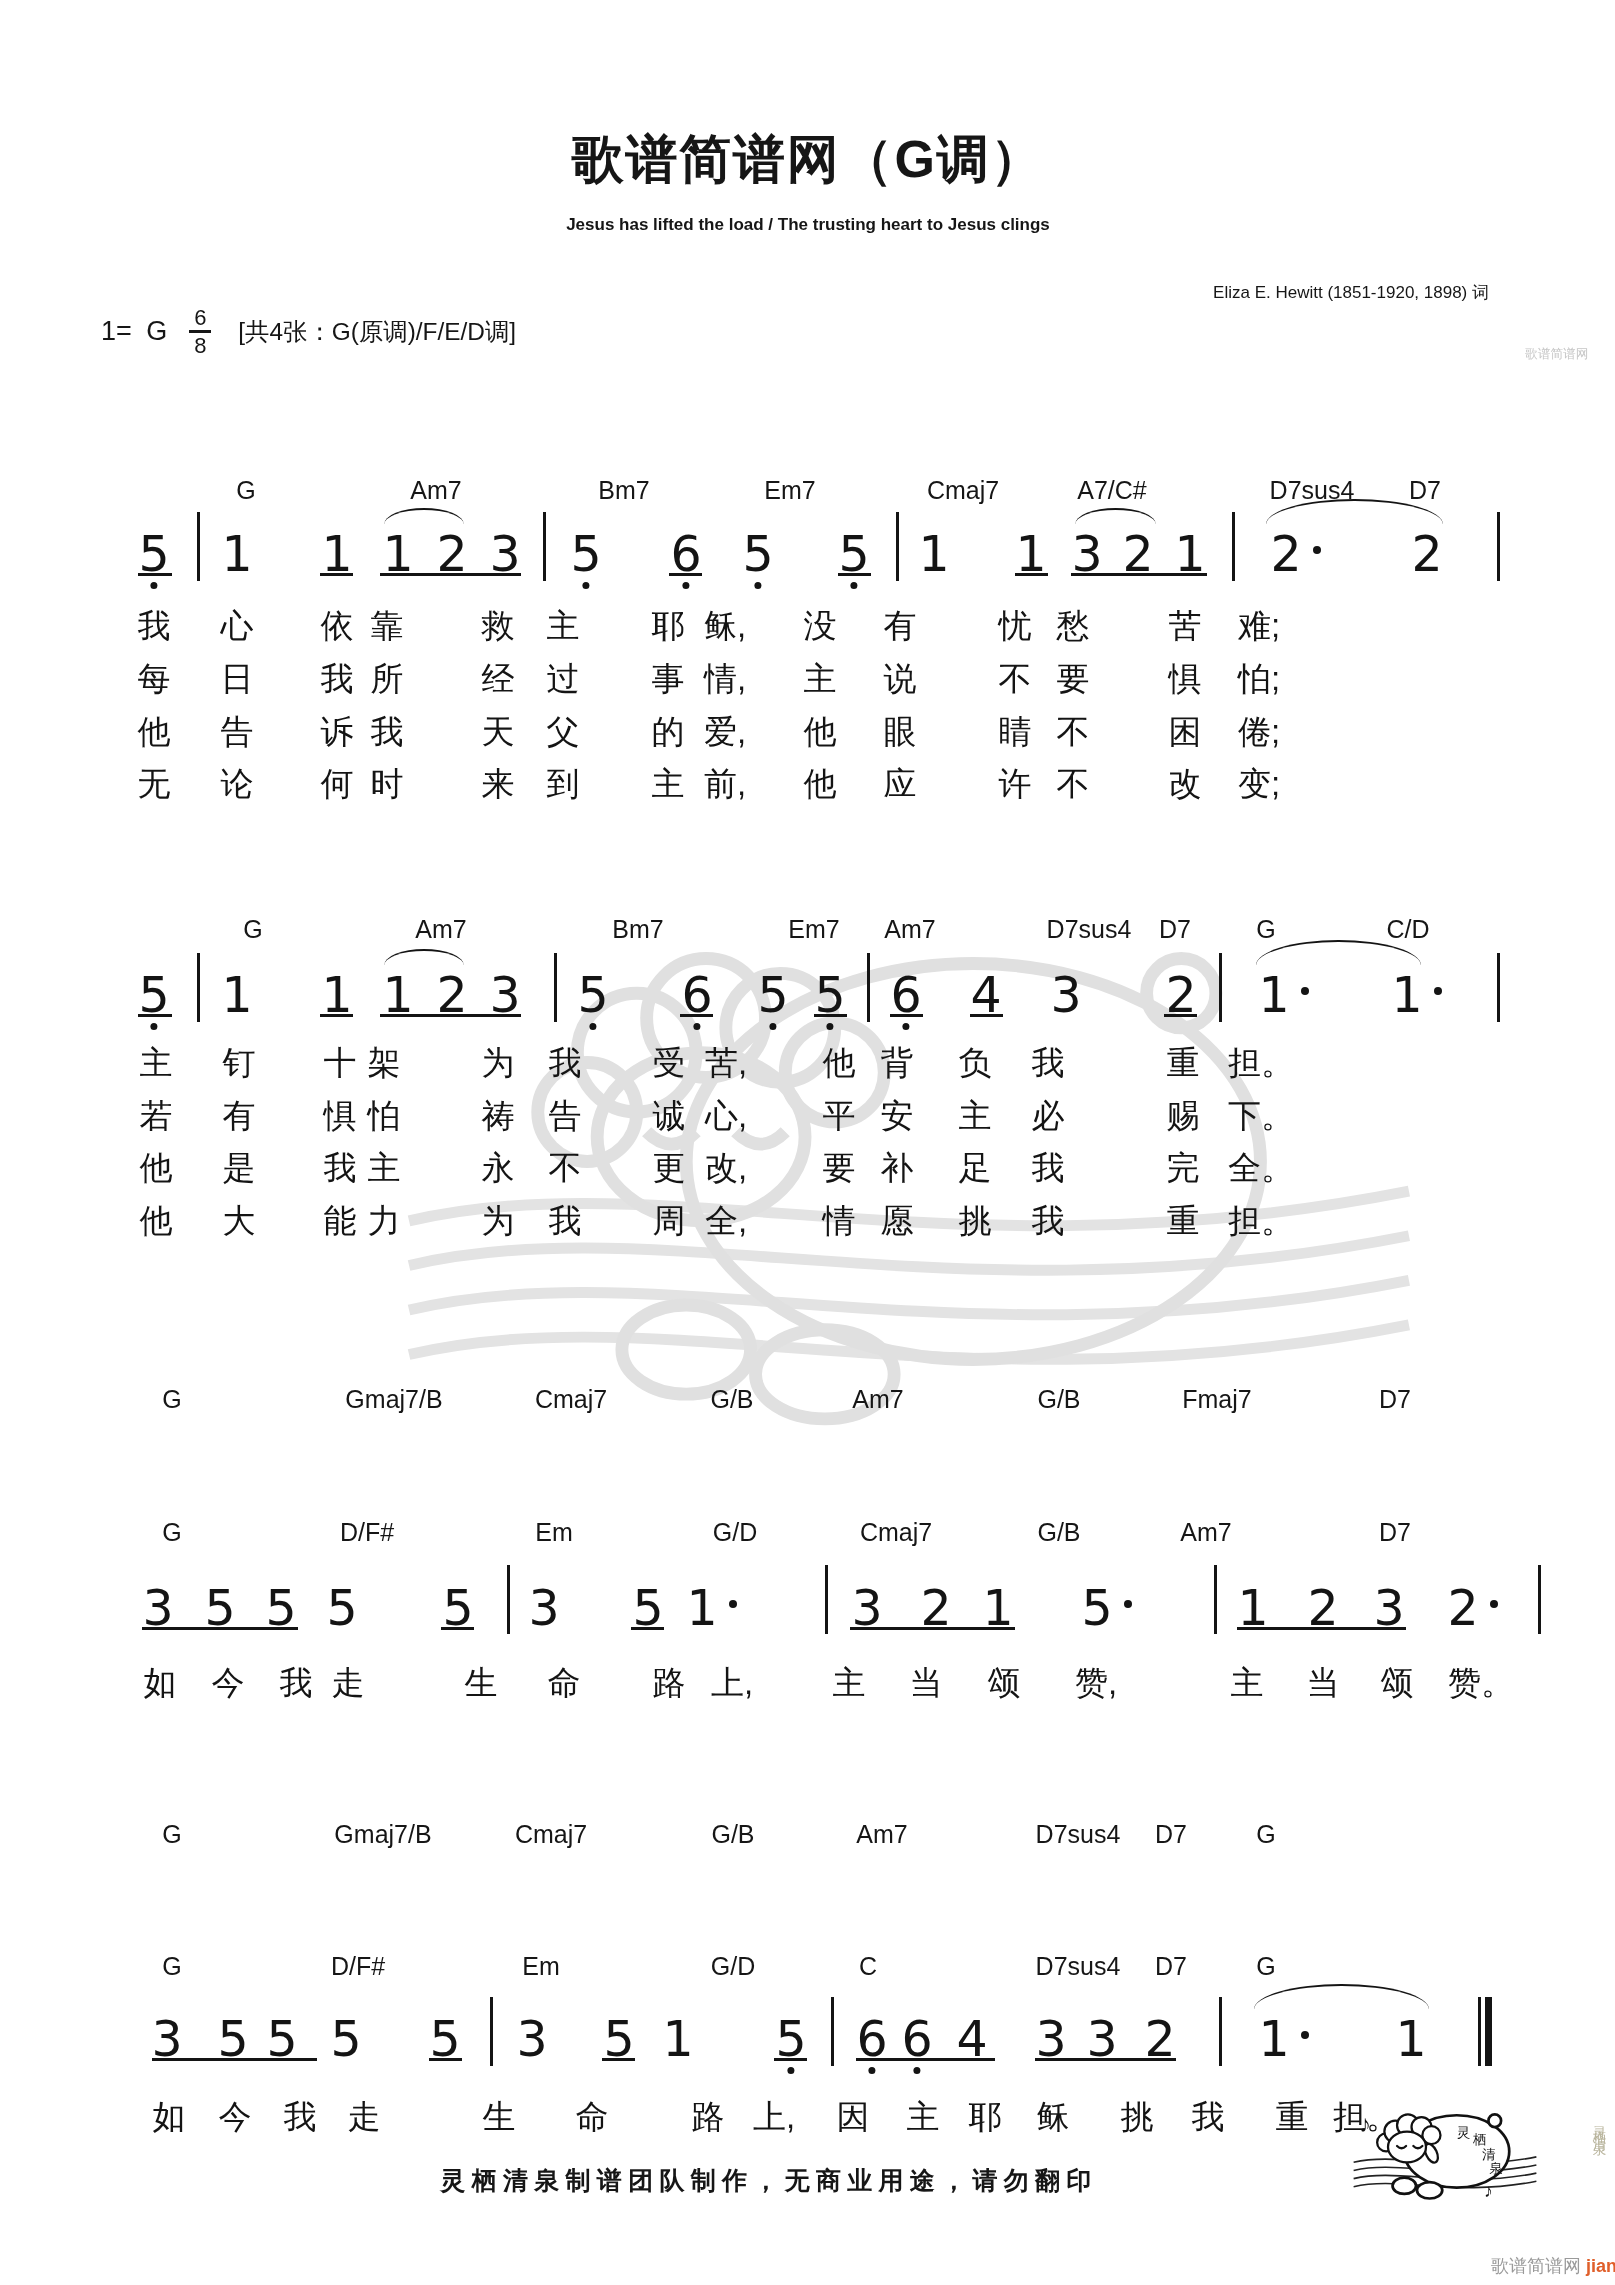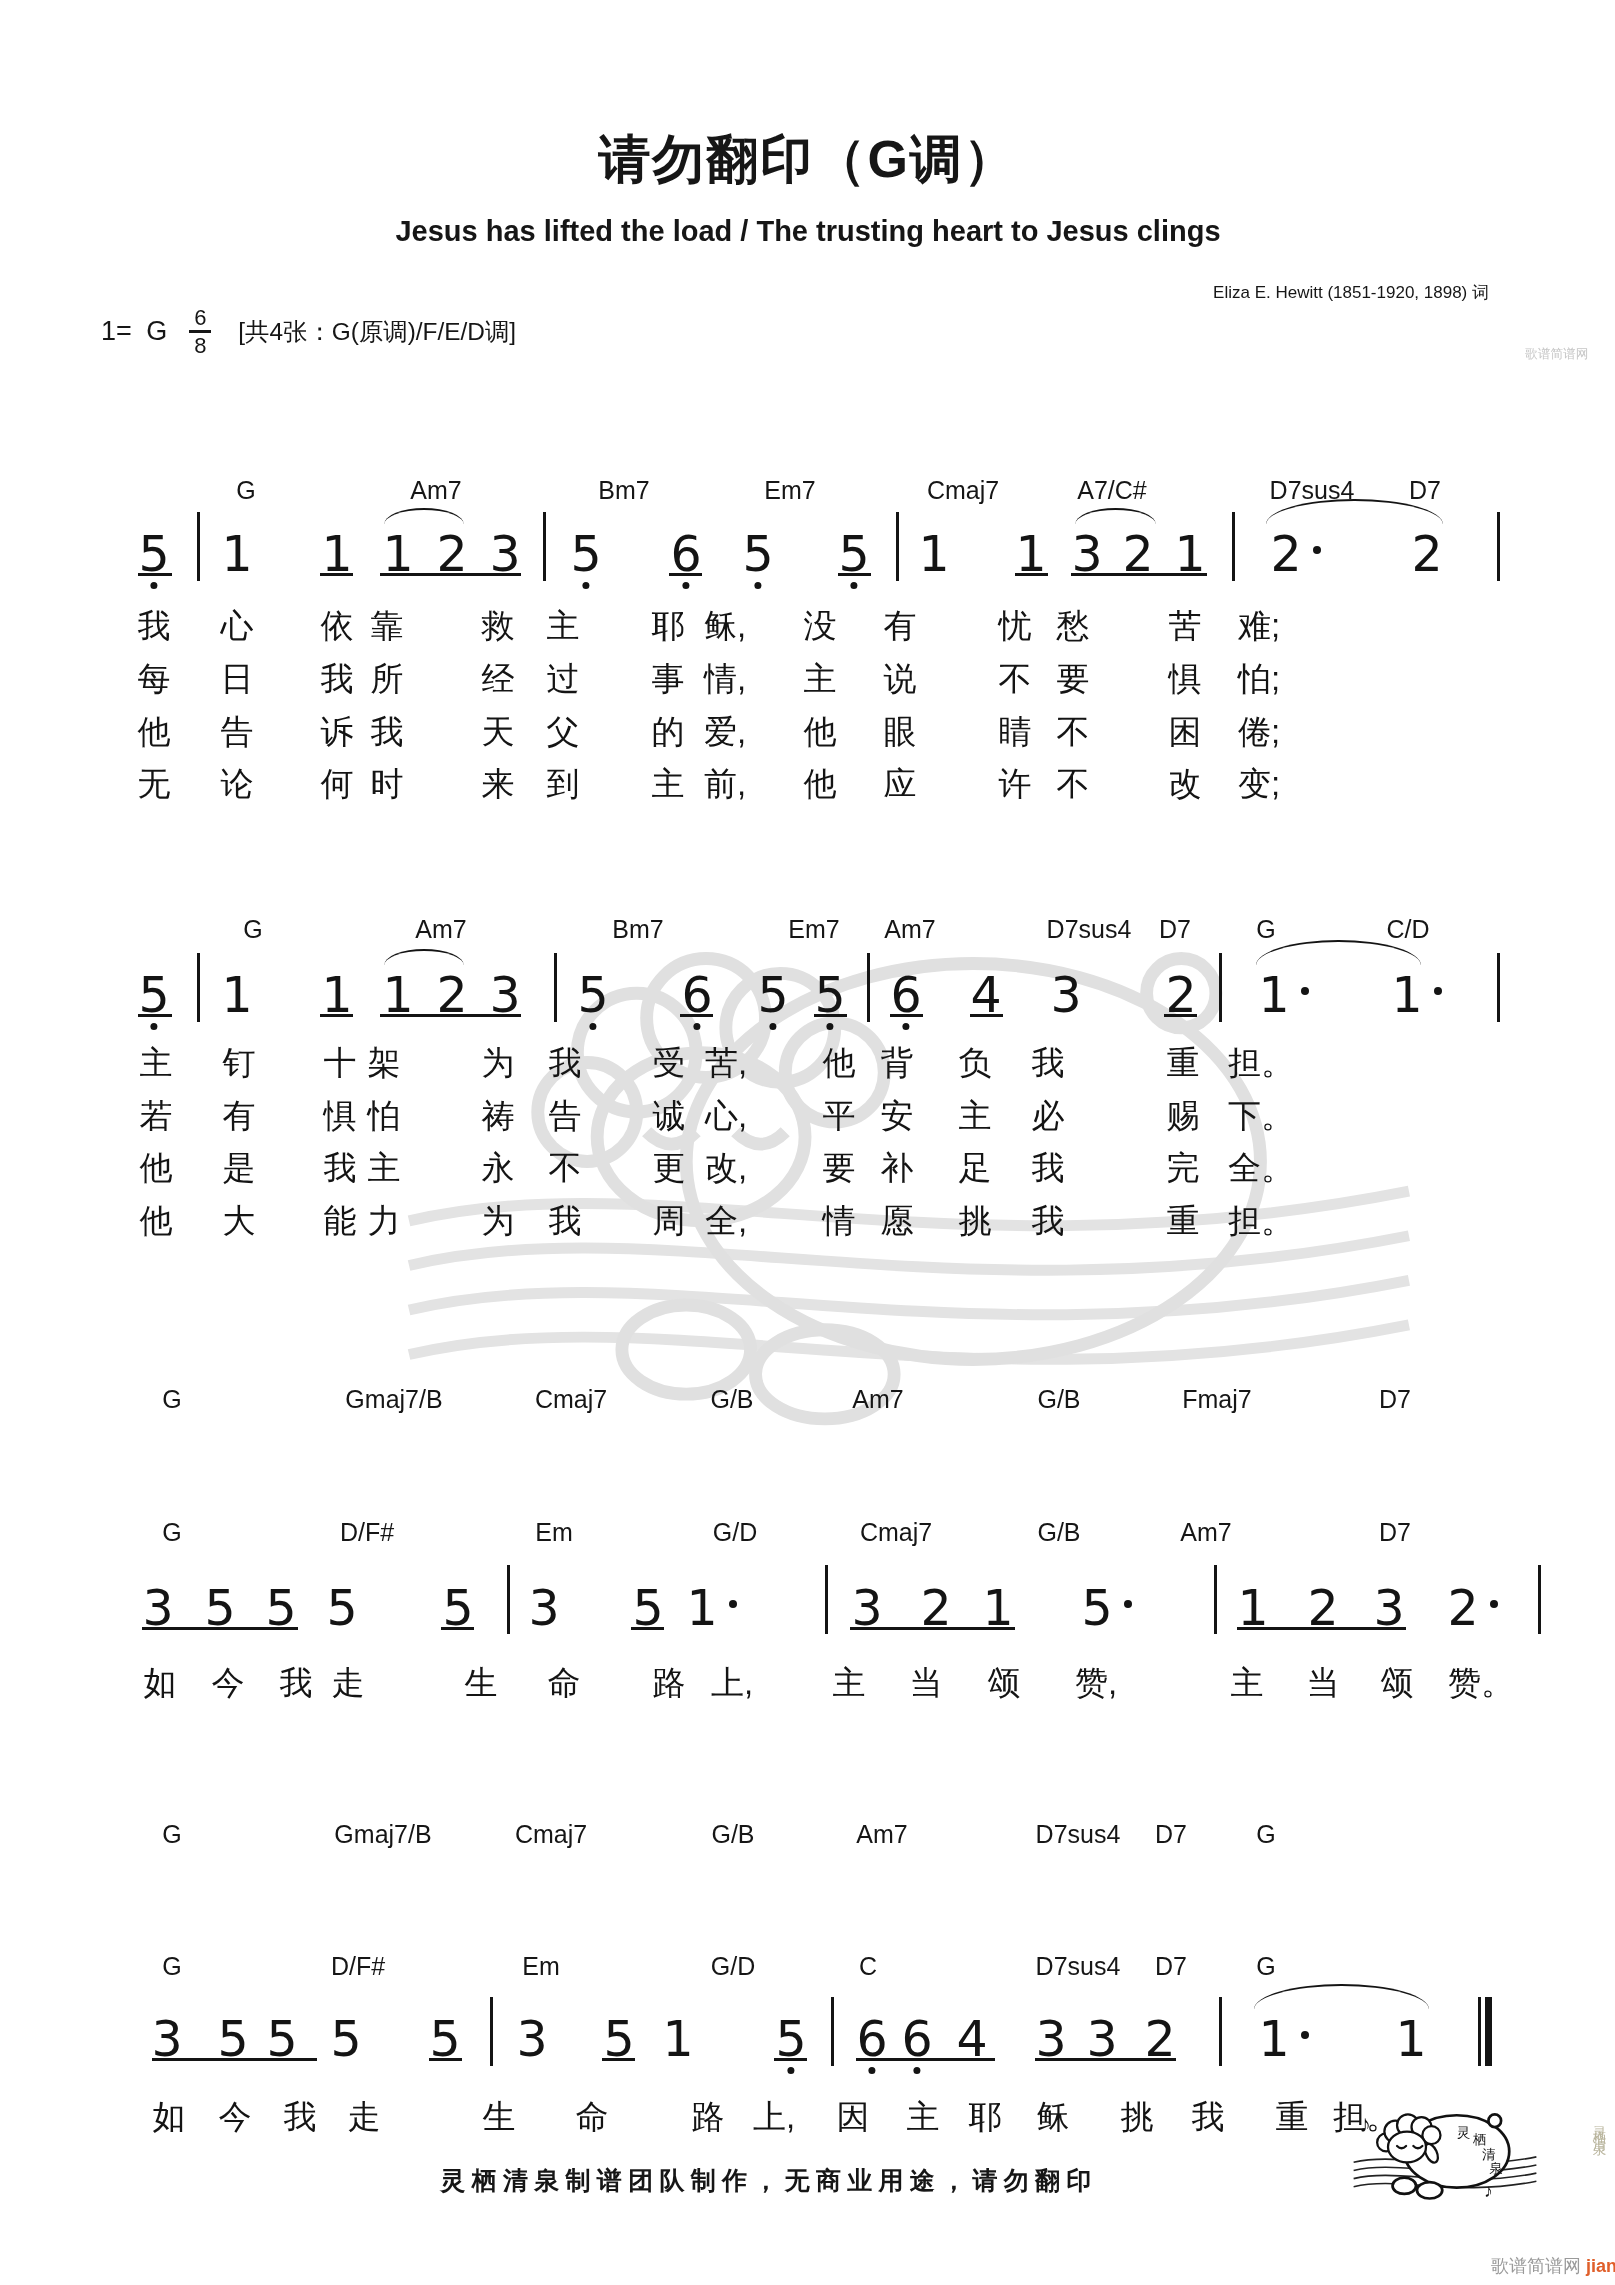--- a/index.html
+++ b/index.html
@@ -1,21 +1,21 @@
 <!DOCTYPE html>
 <html style="font-size:14.5px"><head>
 <meta charset="utf-8">
 <style>
   html,body{margin:0;padding:0;background:#fff;}
   .page{position:relative;width:1616px;height:2285px;background:#ffffff;overflow:hidden;
         font-family:"Liberation Sans",sans-serif;color:#161616;}
   .title{position:absolute;top:125px;left:0;width:100%;text-align:center;
          font-size:52px;font-weight:bold;letter-spacing:1.8px;}
   .subtitle{position:absolute;top:215px;left:0;width:100%;text-align:center;
-            font-size:29px;font-weight:bold;}
+            font-size:17px;font-weight:bold;}
   .scripture{position:absolute;top:268px;left:0;width:100%;text-align:center;font-size:22px;}
   .keyline{position:absolute;top:299px;left:101px;height:65px;display:flex;align-items:center;font-size:27px;}
   .keyline .key{margin-left:14.5px;}
   .frac{display:inline-flex;flex-direction:column;align-items:center;margin-left:22px;
         font-size:22px;line-height:1.05;}
   .fline{width:22px;height:2.7px;background:#161616;margin:0.9px 0;}
   .pages{margin-left:27px;font-size:24.4px;}
   .credits{position:absolute;top:279px;right:127px;text-align:right;font-size:17px;line-height:1.7;}
   #score{position:absolute;left:0;top:0;width:100%;height:100%;z-index:2;}
   .system{position:absolute;left:0;width:100%;}
@@ -62,21 +62,21 @@
       <circle cx="79" cy="23" r="11"></circle>
         <circle cx="90" cy="32" r="10"></circle>
       <ellipse cx="63" cy="45" rx="21" ry="17"></ellipse>
       <path d="M52 44 q5 5 10 0"></path>
         <path d="M70 44 q5 5 10 0"></path>
       <ellipse cx="60" cy="88" rx="13" ry="9"></ellipse>
         <ellipse cx="88" cy="93" rx="14" ry="9"></ellipse>
     </g>
   </svg>
 
-  <div class="title">请勿翻印（G调）</div>
+  <div class="title">歌谱简谱网（G调）</div>
   <div class="subtitle">Jesus has lifted the load / The trusting heart to Jesus clings</div>
 
   <div class="keyline">
     <span>1=</span>
     <span class="key">G</span>
     <span class="frac">
       <span>6</span>
       <span class="fline"></span>
       <span>8</span>
     </span>

